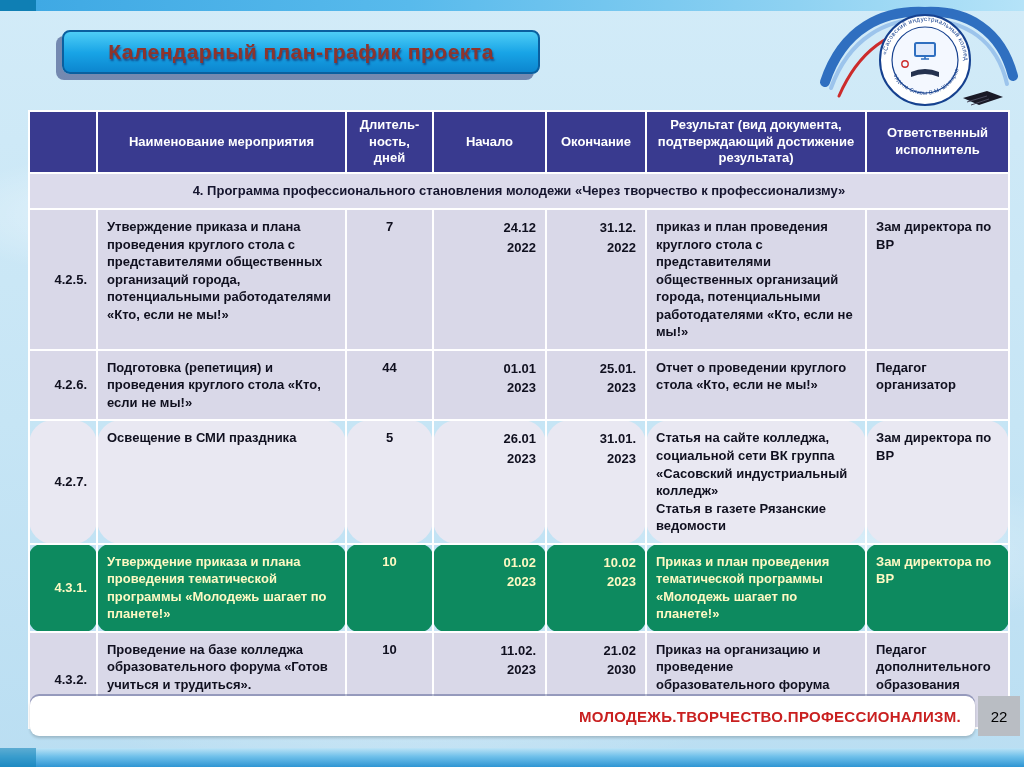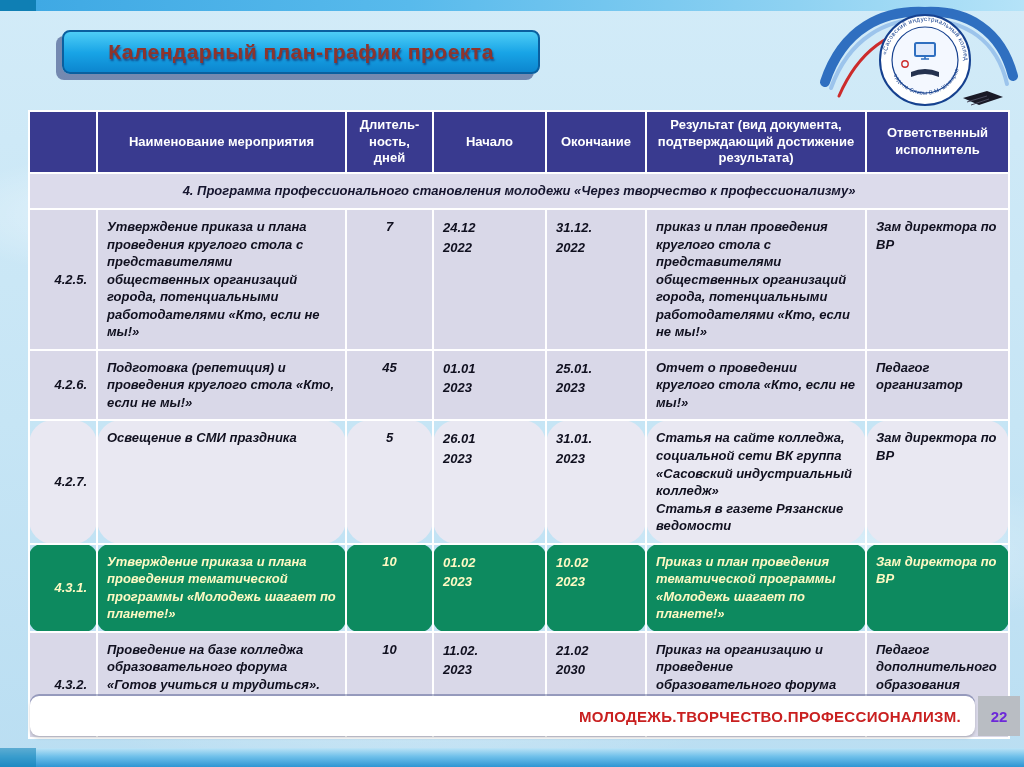--- a/index.html
+++ b/index.html
@@ -48,44 +48,43 @@
   }
   .sched th, .sched td { border:2px solid #ffffff; }
   .sched th {
     background:#393a8f; color:#ffffff; font-size:13px; font-weight:bold;
     text-align:center; vertical-align:middle; padding:4px 6px; white-space:pre-line; line-height:1.3;
   }
   .sched td {
     font-size:13px; font-weight:bold; color:#10101f;
     vertical-align:top; padding:8px 9px; line-height:1.35;
     background:#d9d8e8;
-    font-style:italic;
   }
   tr.section-row td {
     background:#dcdbeb; text-align:center; vertical-align:middle;
     color:#15152e; padding:6px 10px;
   }
   tr.alt td { background:#e9e8f2;border-radius:24px; }
   tr.green td { background:#0d8a5f; color:#fef9c3;border-radius:13px; }
   td.c-num  { text-align:right; vertical-align:middle; }
   td.c-dur  { text-align:center; }
-  td.c-date { text-align:left; white-space:pre-line; line-height:1.5; }
+  td.c-date { text-align:right; white-space:pre-line; line-height:1.5; }
 
   .footer-bar {
     position:absolute; left:30px; top:696px; width:945px; height:40px;
     background:#ffffff; border-radius:9px;
     box-shadow:0 -2px 0 rgba(25,40,110,.35), 0 2px 3px rgba(0,0,0,.18);
     display:flex; align-items:center; justify-content:flex-end;
     padding-right:14px;
   }
   .footer-text { color:#c92020; font-weight:bold; font-size:15px; letter-spacing:.3px; }
   .page-box {
     position:absolute; left:978px; top:696px; width:42px; height:40px;
     background:#b9bdc3; display:flex; align-items:center; justify-content:center;
-    color:#6d28d9; font-size:15px;font-weight:bold;
+    color:#000000; font-size:15px;
   }
 </style>
 </head>
 <body>
 
 <div class="slide">
 
   <div class="strip-top"></div>
 
   <div class="title-wrap">
@@ -159,21 +158,21 @@
 2022</td>
         <td class="c-date">31.12.
 2022</td>
         <td class="c-res">приказ  и план  проведения круглого стола с представителями общественных организаций города, потенциальными работодателями «Кто,  если не мы!»</td>
         <td class="c-resp">Зам директора по ВР</td>
       </tr>
 
       <tr style="height:64px">
         <td class="c-num">4.2.6.</td>
         <td class="c-name">Подготовка (репетиция) и проведения круглого стола «Кто, если не мы!»</td>
-        <td class="c-dur">45</td>
+        <td class="c-dur">44</td>
         <td class="c-date">01.01
 2023</td>
         <td class="c-date">25.01.
 2023</td>
         <td class="c-res">Отчет о проведении круглого стола «Кто,  если не мы!»</td>
         <td class="c-resp">Педагог организатор</td>
       </tr>
 
       <tr class="alt" style="height:118px">
         <td class="c-num">4.2.7.</td>

